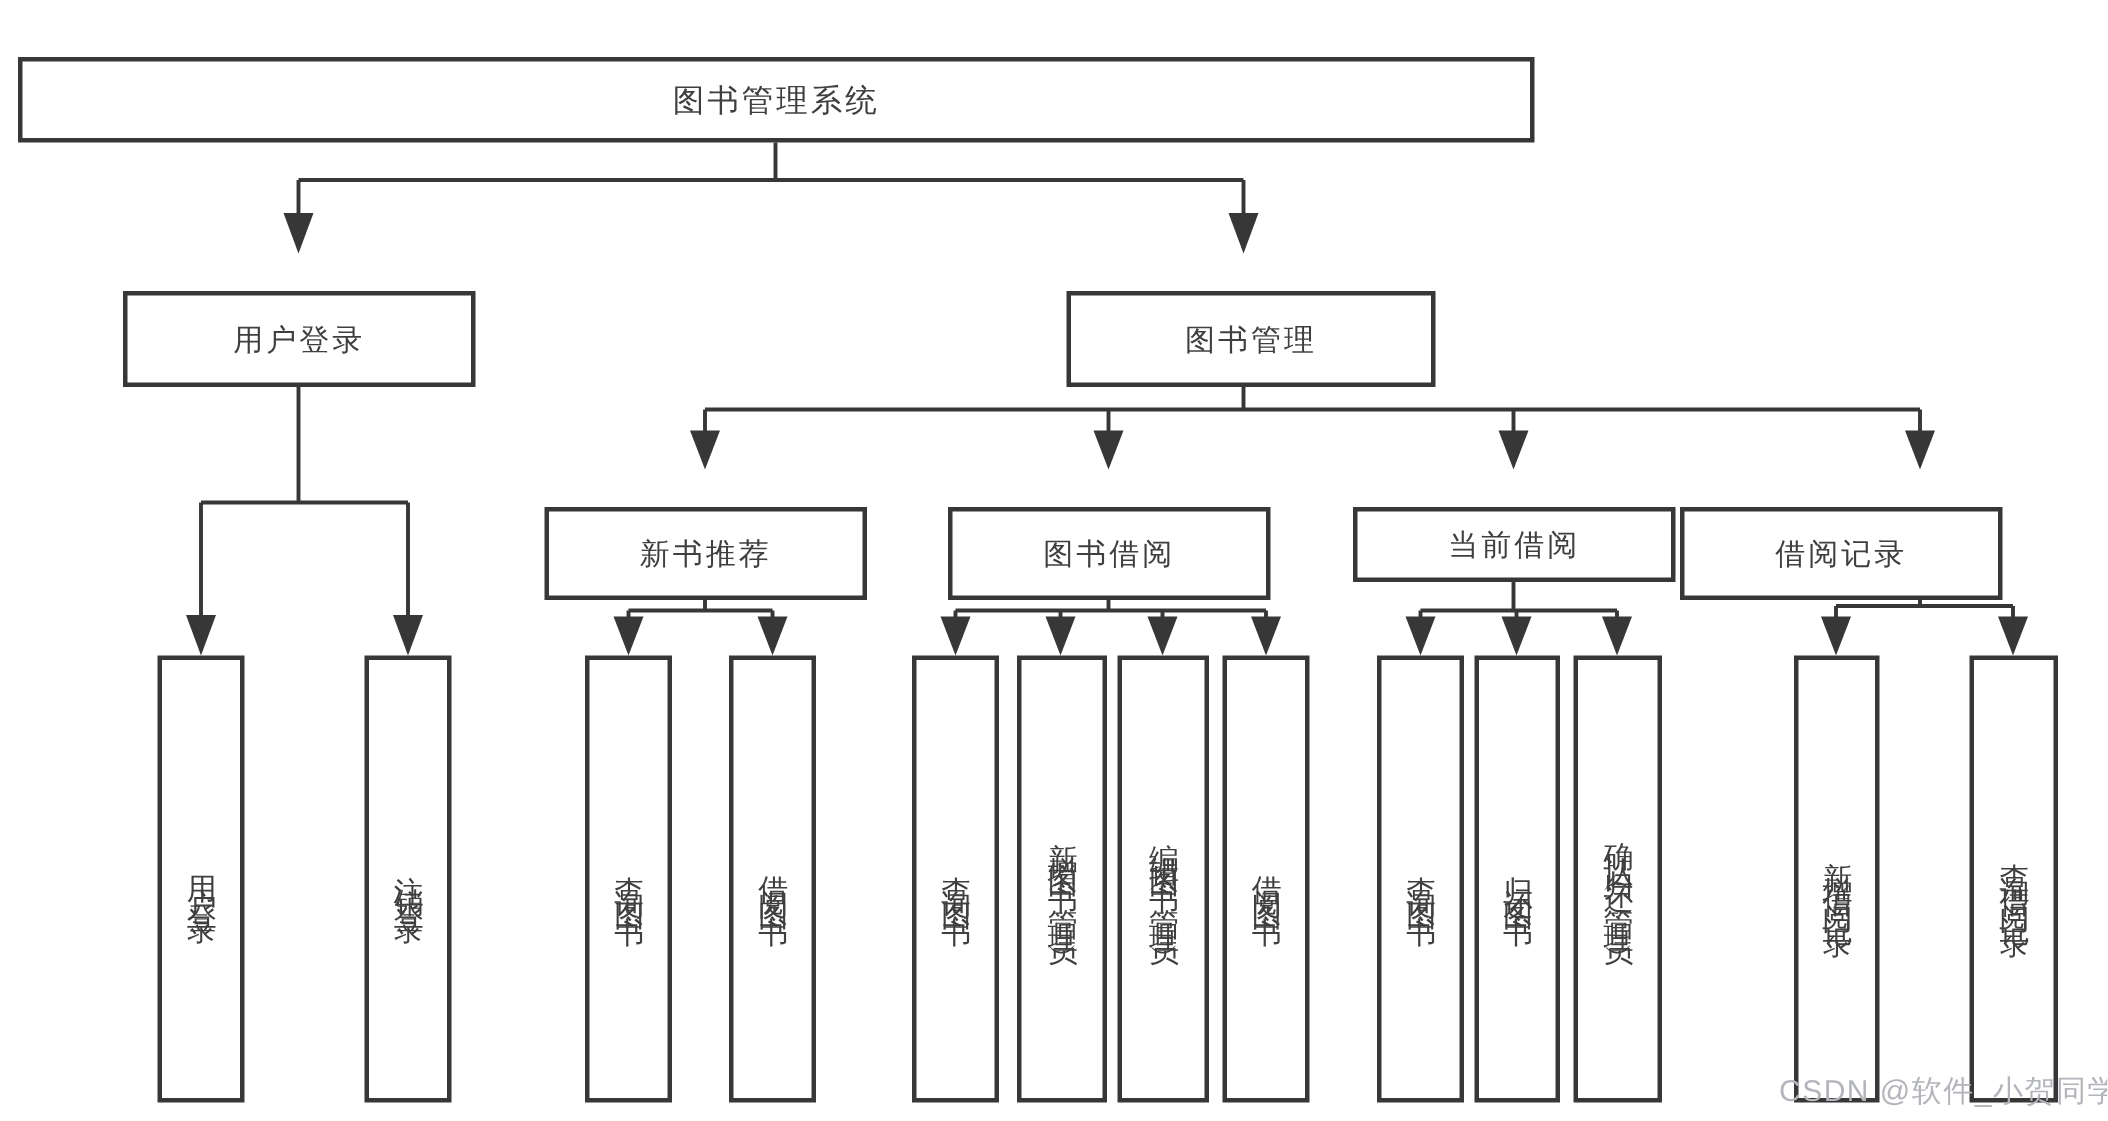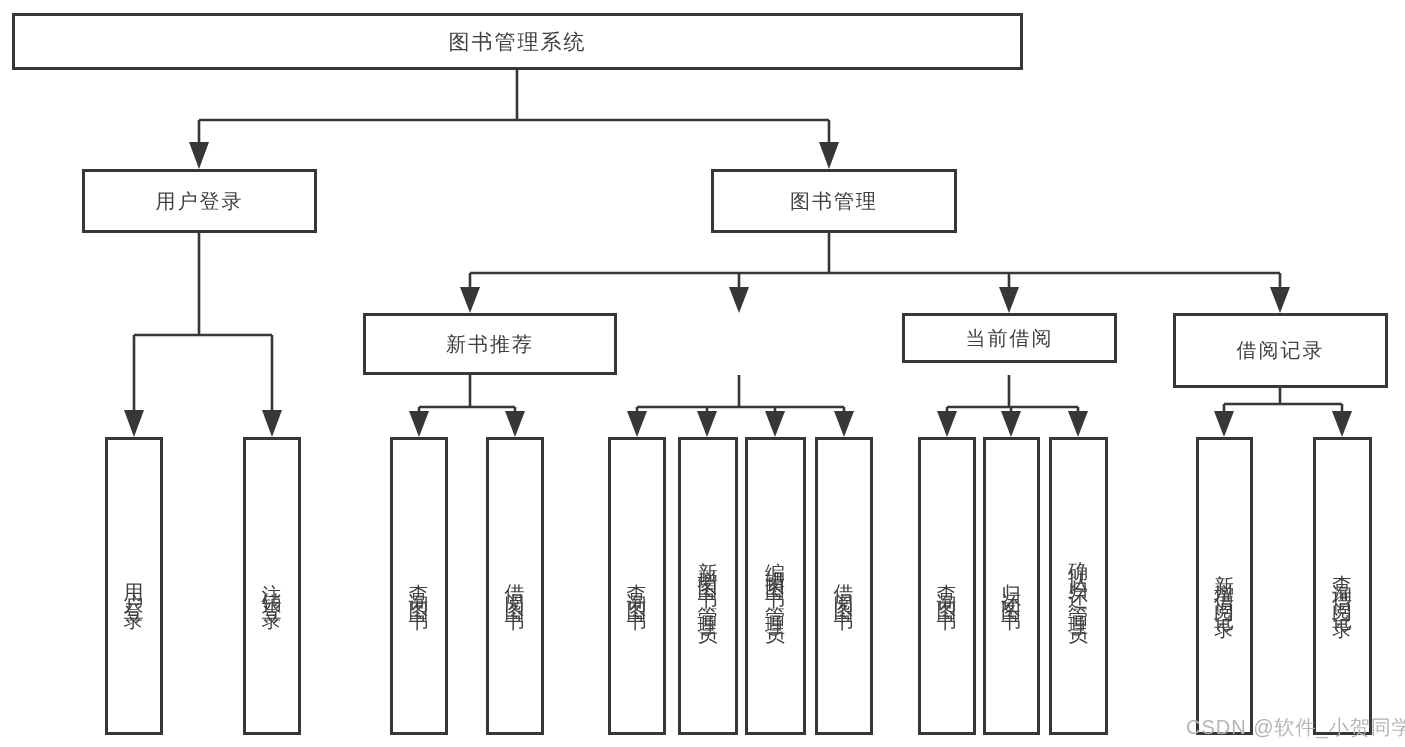--- a/index.html
+++ b/index.html
@@ -11,21 +11,21 @@
     overflow:hidden;
   }
   svg.connectors{position:absolute;left:0;top:0;width:1405px;height:747px;z-index:1;}
   .ln{fill:none;stroke:#373737;stroke-width:2.6px;}
   .ar{fill:#373737;stroke:none;}
   .node{
     position:absolute;box-sizing:border-box;
     border:3px solid #373737;background:#ffffff;
     display:flex;align-items:center;justify-content:center;
     font-size:20px;color:#3f3f3f;letter-spacing:2px;
-    z-index:2;white-space:nowrap;
+    z-index:2;white-space:nowrap;margin-top:25px;
   }
   .node.root{font-size:21px;}
   .leaf{
     position:absolute;box-sizing:border-box;
     border:3px solid #373737;background:#ffffff;
     top:437px;height:298px;width:58px;
     display:flex;align-items:center;justify-content:center;
     z-index:2;
   }
   .vtext{
@@ -94,23 +94,24 @@
       <polygon class="ar" points="1214,411 1234,411 1224,437"></polygon>
       <polygon class="ar" points="1332,411 1352,411 1342,437"></polygon>
     </g>
   </svg>
 
   <div class="node root" style="left:12px;top:13px;width:1011px;height:57px">图书管理系统</div>
 
   <div class="node" style="left:82px;top:169px;width:235px;height:64px">用户登录</div>
   <div class="node" style="left:711px;top:169px;width:246px;height:64px">图书管理</div>
 
-  <div class="node" style="left:363px;top:313px;width:254px;height:62px">新书推荐</div>
+  <div class="node" style="left:363px;top:313px;width:215px;height:62px">新书推荐</div>
+  <div class="node" style="left:632px;top:313px;width:215px;height:62px">图书借阅</div>
   <div class="node" style="left:902px;top:313px;width:215px;height:50px">当前借阅</div>
-  <div class="node" style="left:1173px;top:313px;width:215px;height:75px">借阅记录</div>
+  <div class="node" style="left:1120px;top:313px;width:215px;height:62px">借阅记录</div>
 
   <div class="leaf" style="left:105px">
     <span class="vtext">用户登录</span>
   </div>
   <div class="leaf" style="left:243px">
     <span class="vtext">注销登录</span>
   </div>
 
   <div class="leaf" style="left:390px">
     <span class="vtext">查询图书</span>

